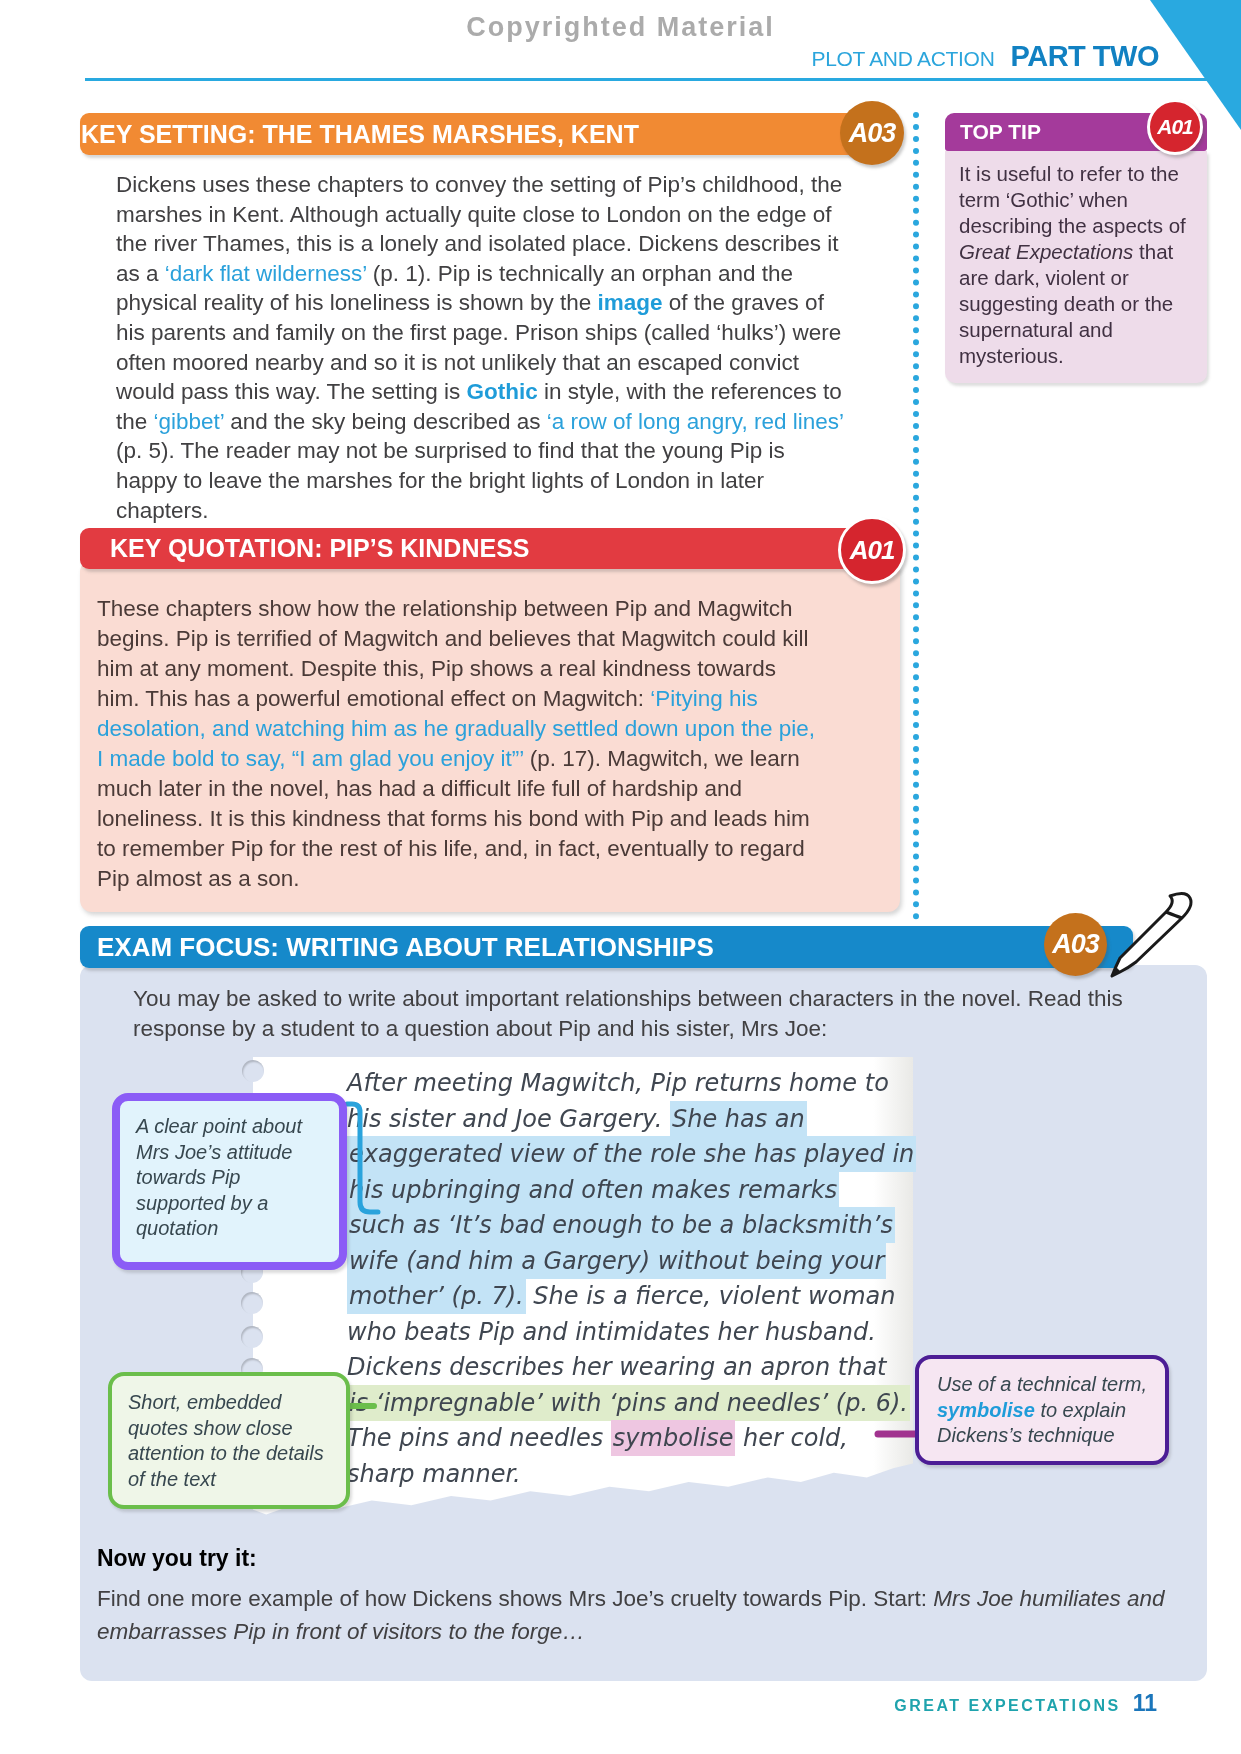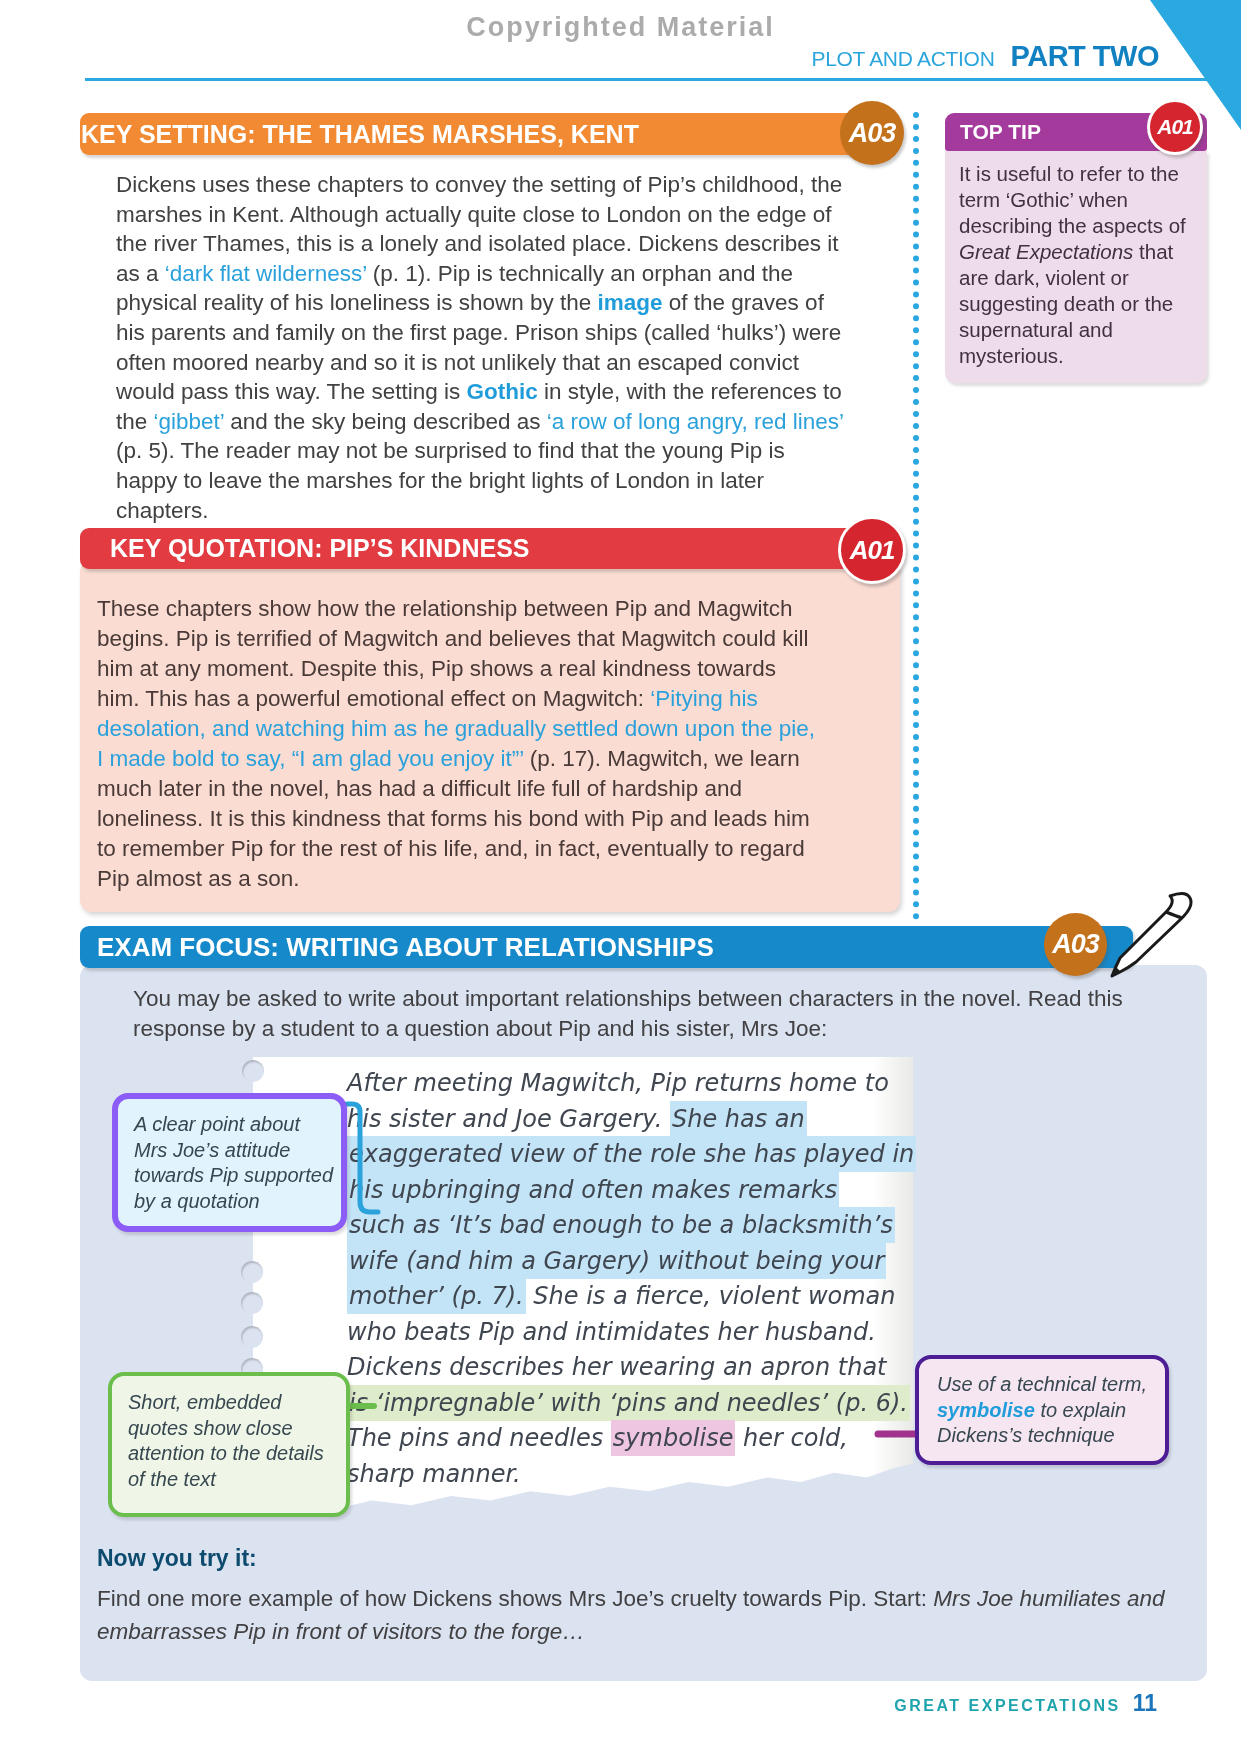--- a/index.html
+++ b/index.html
@@ -70,31 +70,31 @@
   .hole{position:absolute;width:22px;height:22px;border-radius:50%;background:#DBE2F0;z-index:3;
         box-shadow:inset 1px 2px 2px rgba(0,0,0,.2);}
 
   .handwriting{position:absolute;left:347px;top:1066px;width:556px;z-index:4;
                font-family:"DejaVu Sans",cursive;font-style:italic;font-size:24px;
                line-height:35.5px;color:#3F4650;white-space:nowrap;}
 
   .callout{position:absolute;box-sizing:border-box;border-radius:16px;z-index:6;
            font-style:italic;font-size:20px;line-height:25.5px;color:#37474F;
            box-shadow:2px 3px 3px rgba(80,80,80,.2);}
-  .callout-blue{left:112px;top:1093px;width:235px;border:6px solid #8b5cf6;background:#E1F3FC;
-                padding:13px 8px 12px 16px;}
+  .callout-blue{left:112px;top:1093px;width:235px;border:8px solid #8b5cf6;background:#E1F3FC;
+                padding:13px 8px 20px 16px;}
   .callout-green{left:108px;top:1372px;width:242px;border:4px solid #6BBE4B;background:#EFF6E8;
-                 padding:14px 8px 21px 16px;}
+                 padding:14px 8px 13px 16px;}
   .callout-purple{left:915px;top:1355px;width:254px;border:4px solid #4c1d95;background:#F6E6F2;
                   padding:13px 8px 12px 18px;}
 
   .connectors{position:absolute;left:0;top:0;width:1241px;height:1754px;z-index:5;pointer-events:none;}
   .pen-icon{position:absolute;left:1098px;top:888px;width:100px;height:100px;z-index:9;}
 
-  .try-heading{position:absolute;left:97px;top:1545px;font-size:23px;font-weight:700;color:#0c4a6e;z-index:4;}
+  .try-heading{position:absolute;left:97px;top:1545px;font-size:23px;font-weight:700;color:#000000;z-index:4;}
   .try-body{position:absolute;left:97px;top:1582px;width:1080px;font-size:22.5px;line-height:33px;z-index:4;}
 
   .footer{position:absolute;top:1690px;right:84px;display:flex;align-items:baseline;gap:12px;white-space:nowrap;}
   .footer-title{font-size:16px;font-weight:700;letter-spacing:2.5px;color:#1FA3AD;}
   .footer-page{font-size:23px;font-weight:700;color:#1B76BB;}
 </style>
 </head>
 <body>
 
 <div class="page">

